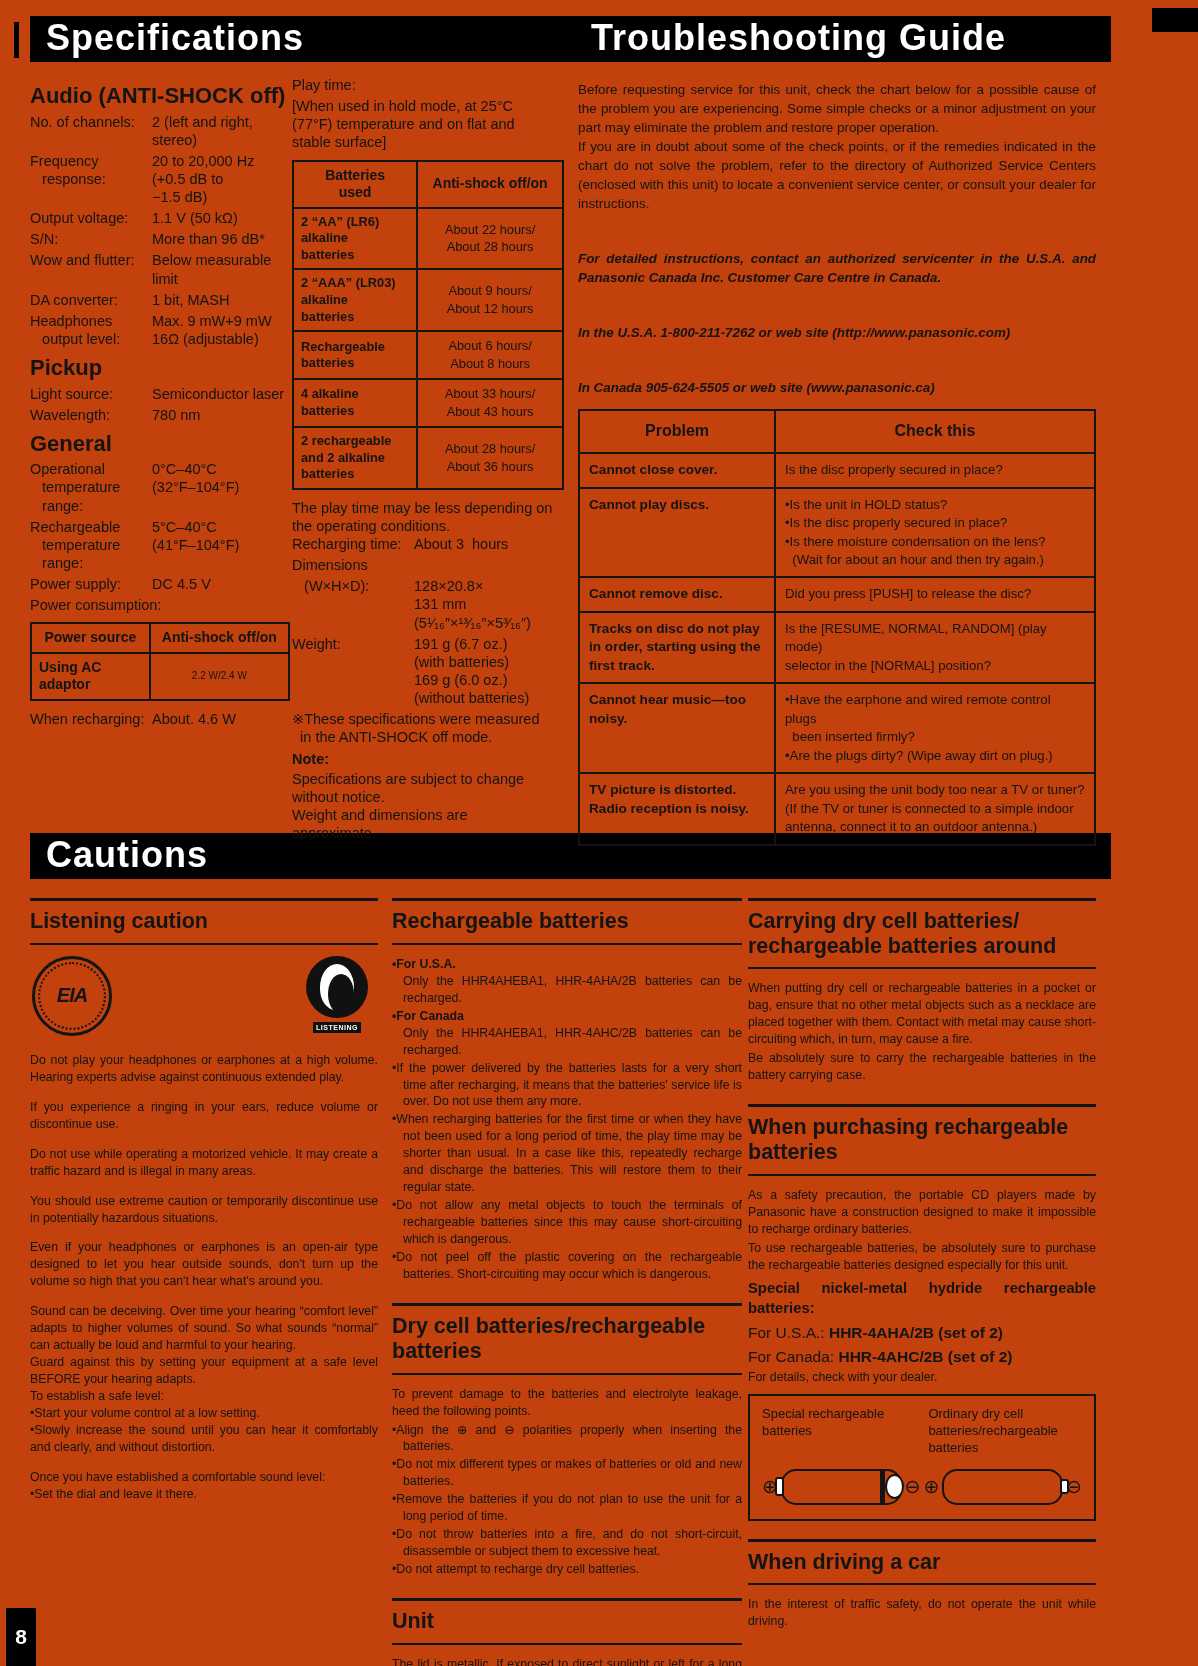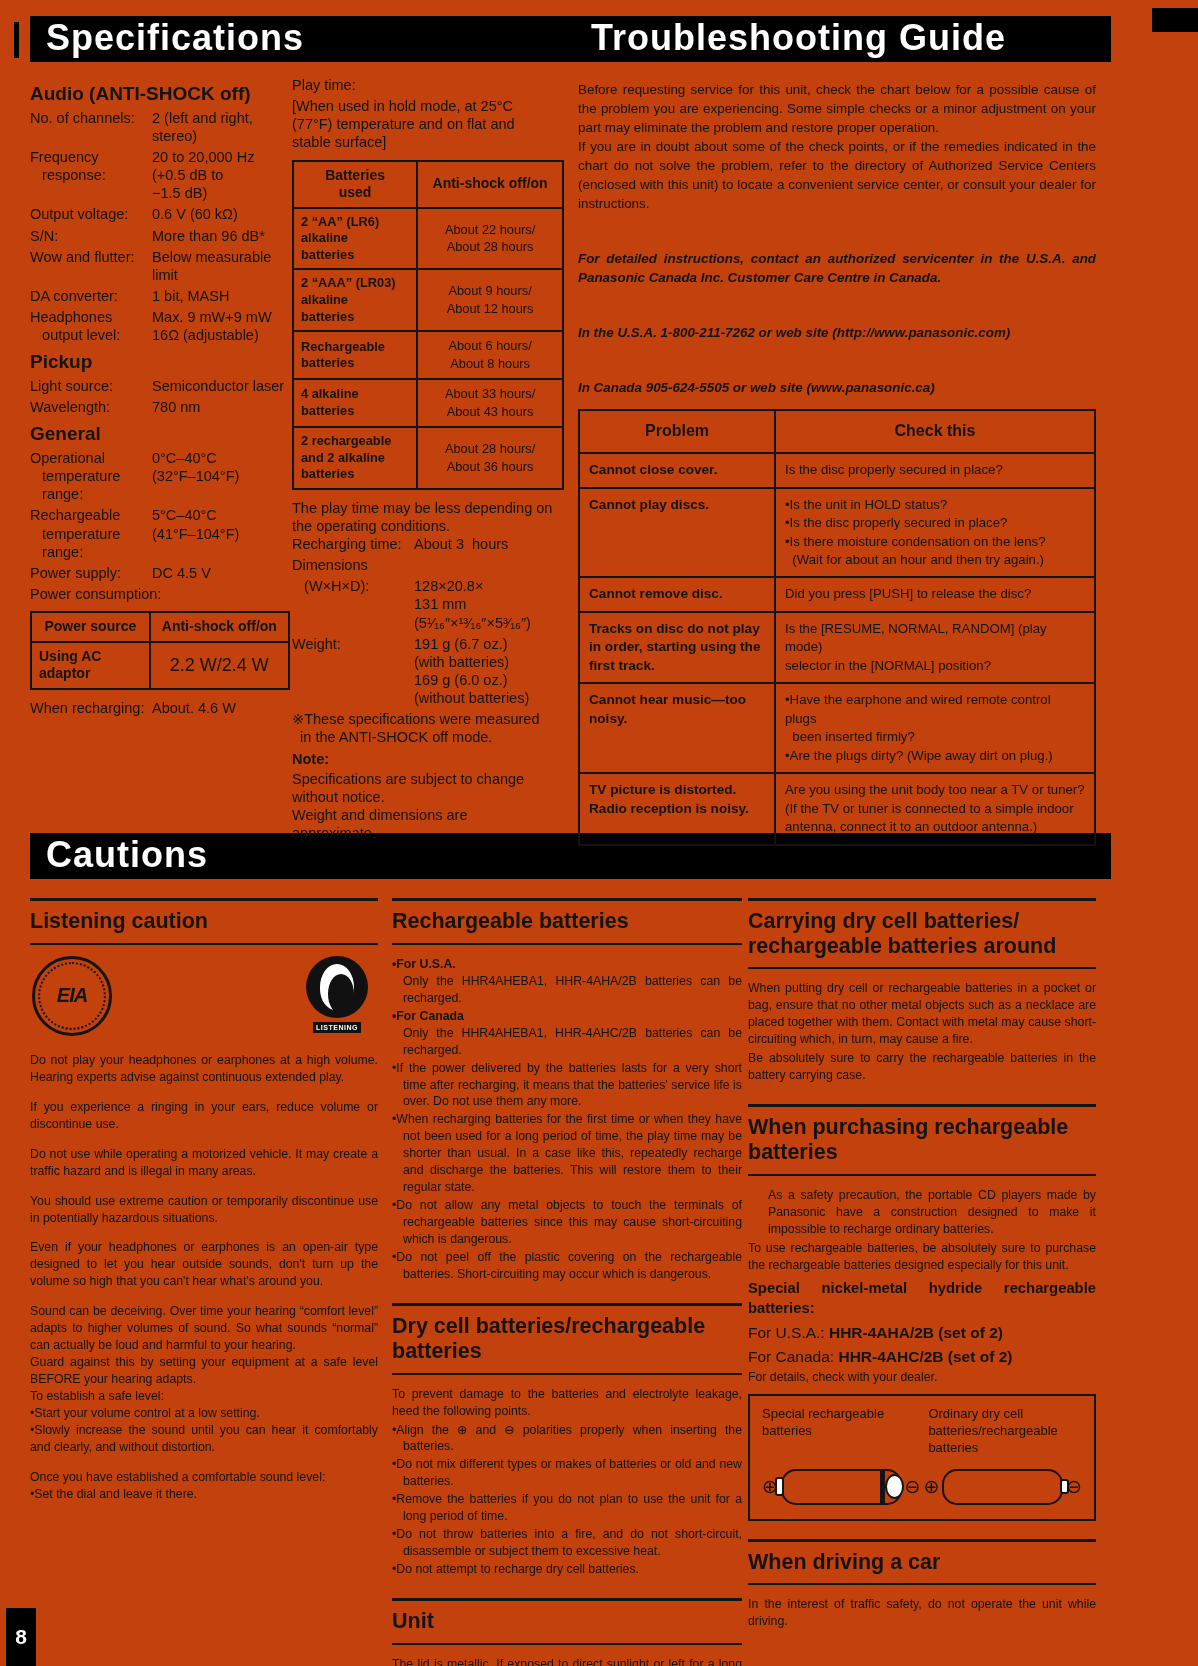--- a/index.html
+++ b/index.html
@@ -10,30 +10,30 @@
   .banner{position:absolute;background:#000;color:#fff;font-weight:bold;
           font-size:36px;letter-spacing:1px;line-height:44px;padding-left:16px;height:46px;}
   .banner-spec{left:30px;top:16px;width:535px;}
   .banner-ts{left:575px;top:16px;width:520px;}
   .banner-cautions{left:30px;top:833px;width:1065px;}
   .corner-artifact{position:absolute;top:8px;right:0;width:46px;height:24px;background:#000;}
   .edge-artifact{position:absolute;left:14px;top:22px;width:5px;height:36px;background:#000;}
   
   .spec-col1{position:absolute;left:30px;top:76px;width:260px;font-size:14.5px;line-height:1.25;}
   .spec-col2{position:absolute;left:292px;top:76px;width:272px;font-size:14.5px;line-height:1.25;}
-  .spec-h{font-size:19px;font-weight:bold;margin:6px 0 3px;}
+  .spec-h{font-size:22px;font-weight:bold;margin:6px 0 3px;}
   .spec-row{display:flex;margin-bottom:3px;}
   .spec-row .lbl{flex:none;width:122px;white-space:pre-wrap;}
   .spec-row .val{white-space:pre-wrap;}
   .plain-line{margin-bottom:3px;}
   table.box{border-collapse:collapse;margin-top:8px;width:100%;}
   table.box th,table.box td{border:2px solid #141414;padding:5px 7px;vertical-align:middle;}
   table.box th{font-weight:bold;text-align:center;font-size:14px;}
   .pwr td.c1{font-weight:bold;font-size:14px;width:46%;}
-  .pwr td.c2{text-align:center;font-size:18px;}
+  .pwr td.c2{text-align:center;font-size:10px;}
   .batt-tbl th{font-size:13.5px;}
   .batt-tbl td.c1{font-weight:bold;font-size:12.8px;width:46%;line-height:1.3;}
   .batt-tbl td.c2{text-align:center;font-size:12.8px;line-height:1.4;}
   .after-table{margin-top:9px;}
   
   .ts-col{position:absolute;left:578px;top:80px;width:518px;font-size:13.4px;line-height:1.42;}
   .ts-intro{text-align:justify;}
   .ts-legal{font-weight:bold;font-style:italic;text-align:justify;margin-top:36px;}
   table.ts{border-collapse:collapse;margin-top:12px;width:100%;}
   table.ts th,table.ts td{border:2px solid #141414;padding:7px 9px;vertical-align:top;}
@@ -105,21 +105,21 @@
       </div>
     <div class="spec-row">
         <span class="lbl">Frequency
    response:</span>
         <span class="val">20 to 20,000 Hz
 (+0.5 dB to
 −1.5 dB)</span>
       </div>
     <div class="spec-row">
         <span class="lbl">Output voltage:</span>
-        <span class="val">0.6 V (60 kΩ)</span>
+        <span class="val">1.1 V (50 kΩ)</span>
       </div>
     <div class="spec-row">
         <span class="lbl">S/N:</span>
         <span class="val">More than 96 dB*</span>
       </div>
     <div class="spec-row">
         <span class="lbl">Wow and flutter:</span>
         <span class="val">Below measurable
 limit</span>
       </div>
@@ -366,21 +366,21 @@
   </div>
 
   <div class="c-col c-col3">
     <div class="c-h">Carrying dry cell batteries/
 rechargeable batteries around</div>
     <div class="para" style="margin-bottom:2px;">When putting dry cell or rechargeable batteries in a pocket or bag, ensure that no other metal objects such as a necklace are placed together with them. Contact with metal may cause short-circuiting which, in turn, may cause a fire.</div>
     <div class="para">Be absolutely sure to carry the rechargeable batteries in the battery carrying case.</div>
 
     <div class="c-h mt">When purchasing rechargeable
 batteries</div>
-    <div class="para" style="margin-bottom:2px;margin-left:20px;">As a safety precaution, the portable CD players made by Panasonic have a construction designed to make it impossible to recharge ordinary batteries.</div>
+    <div class="para" style="margin-bottom:2px;">As a safety precaution, the portable CD players made by Panasonic have a construction designed to make it impossible to recharge ordinary batteries.</div>
     <div class="para" style="margin-bottom:4px;">To use rechargeable batteries, be absolutely sure to purchase the rechargeable batteries designed especially for this unit.</div>
     <div class="special">Special nickel-metal hydride rechargeable batteries:</div>
     <div class="model-line"><span>For U.S.A.: </span><b>HHR-4AHA/2B (set of 2)</b></div>
     <div class="model-line"><span>For Canada: </span><b>HHR-4AHC/2B (set of 2)</b></div>
     <div class="details-line">For details, check with your dealer.</div>
 
     <div class="diagram">
       <div class="dg-labels">
         <div class="l">Special rechargeable
 batteries</div>

